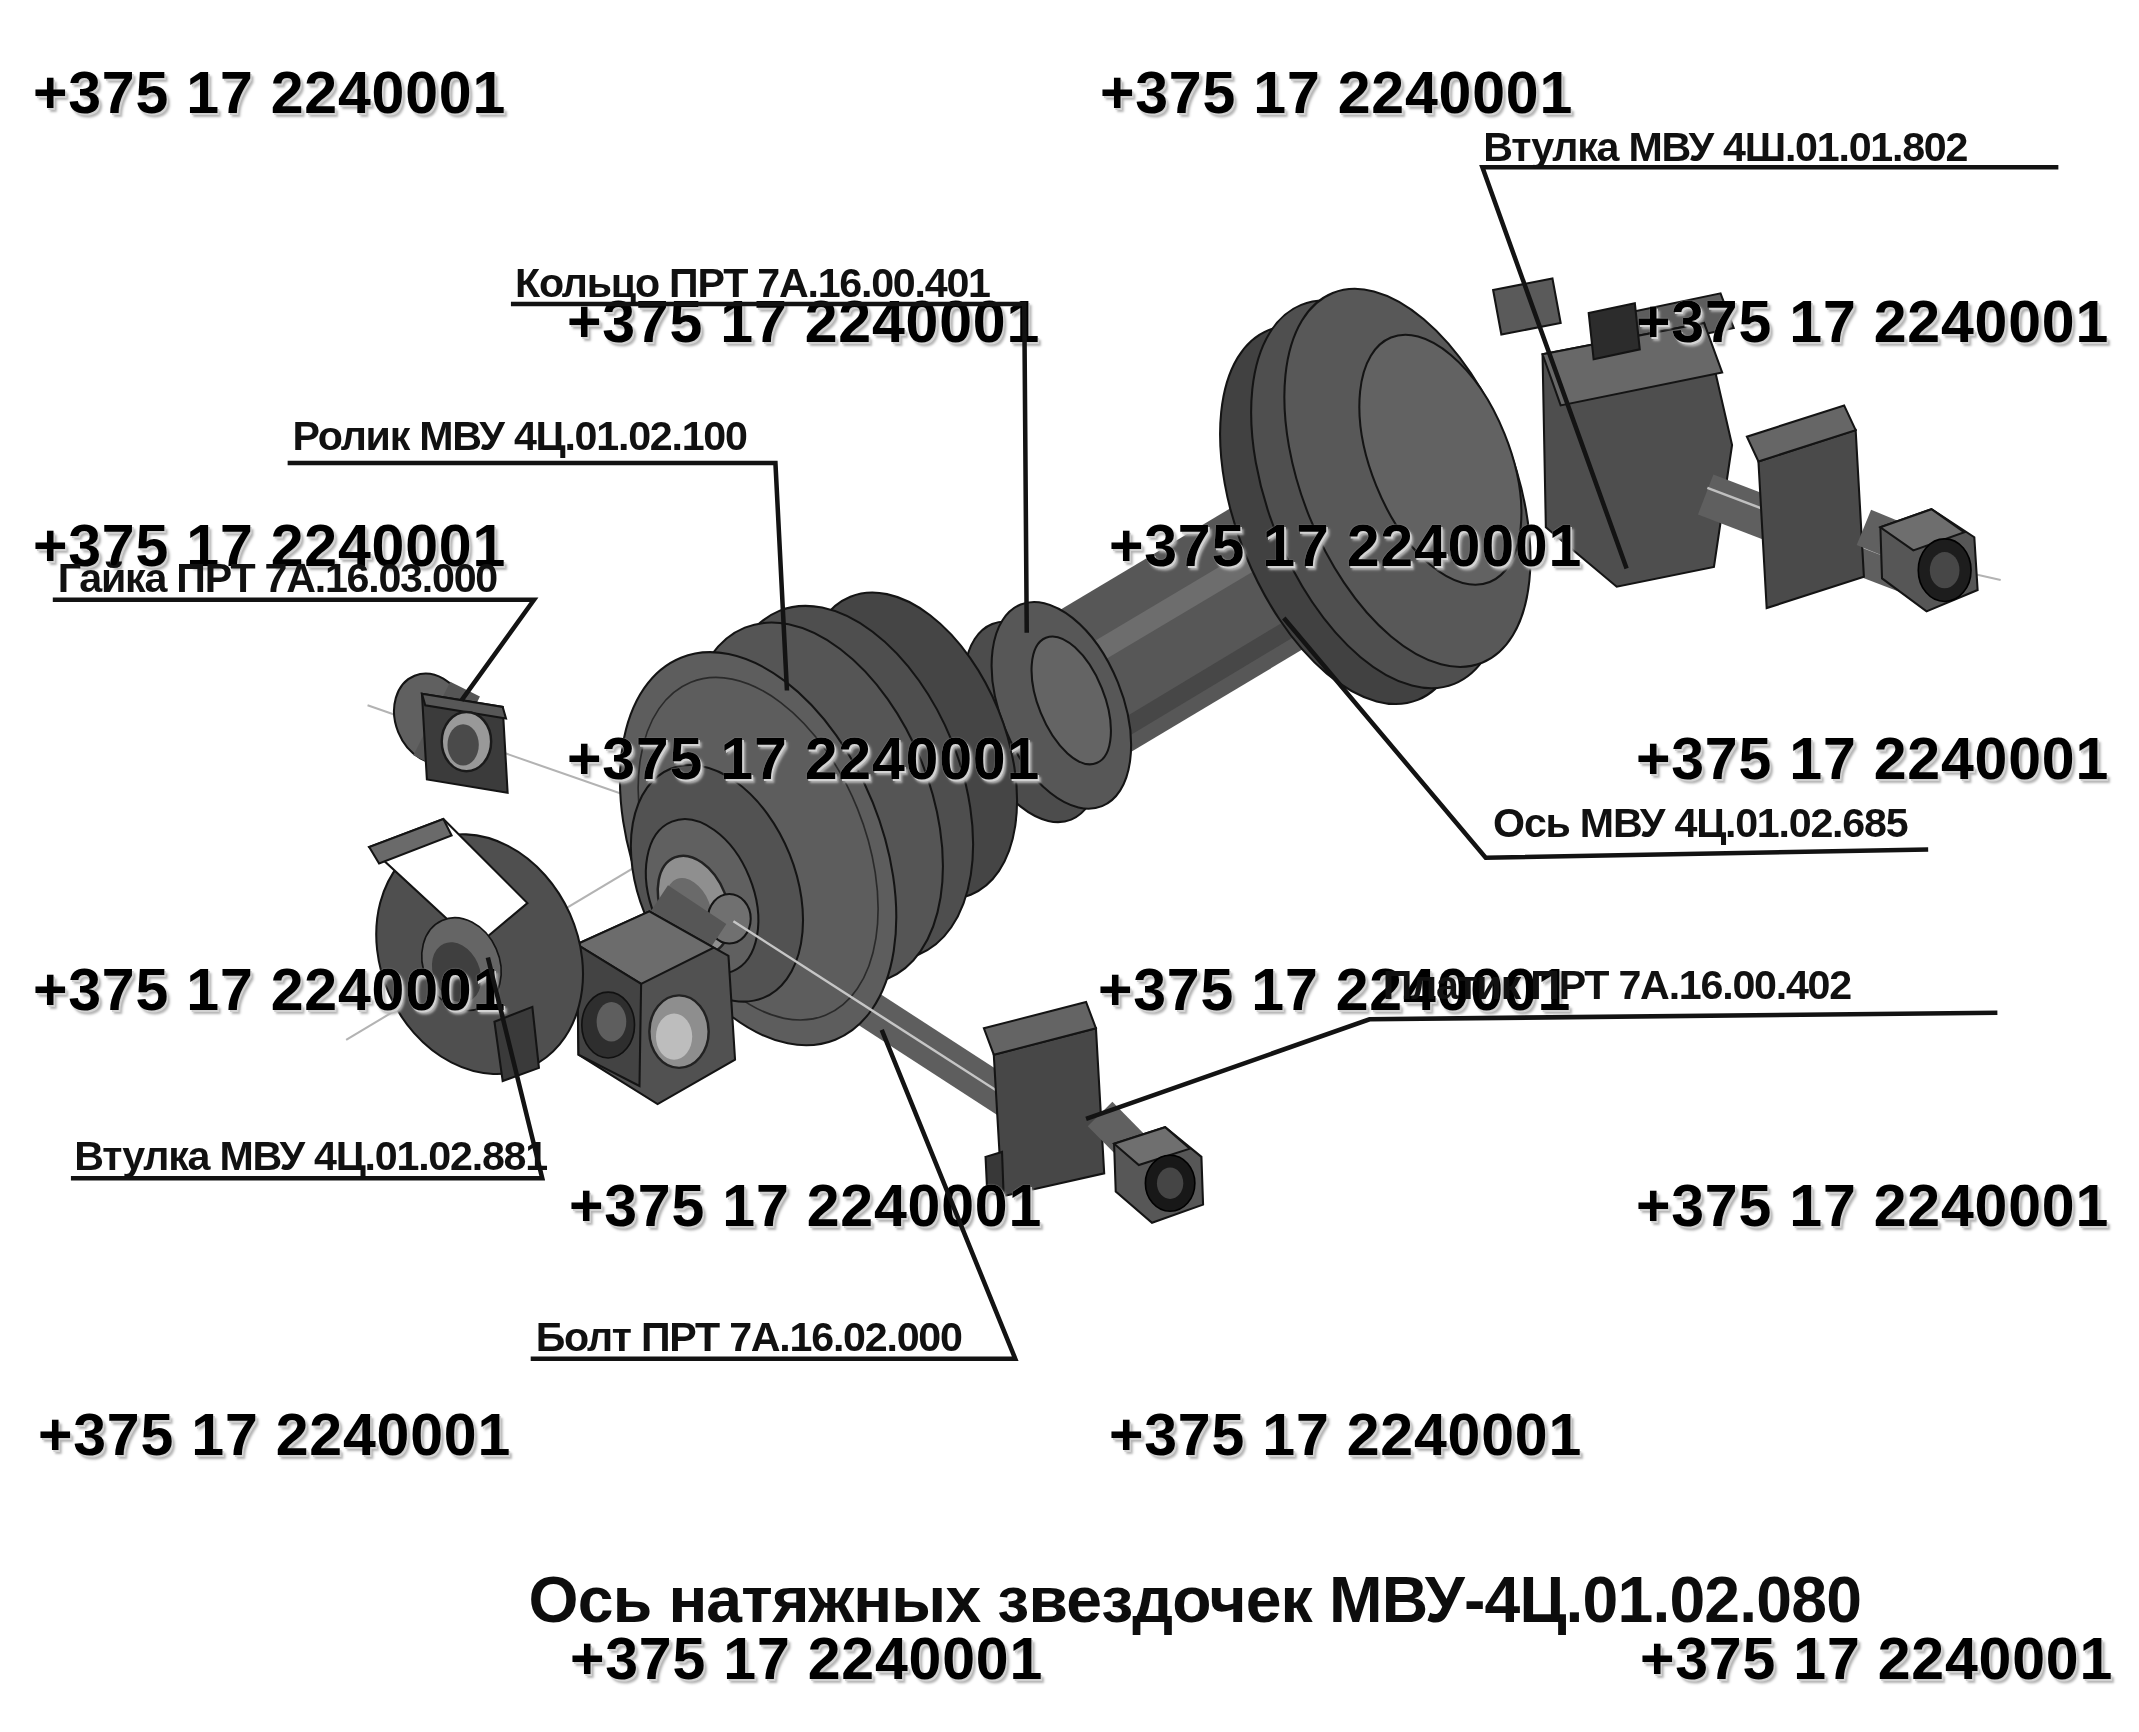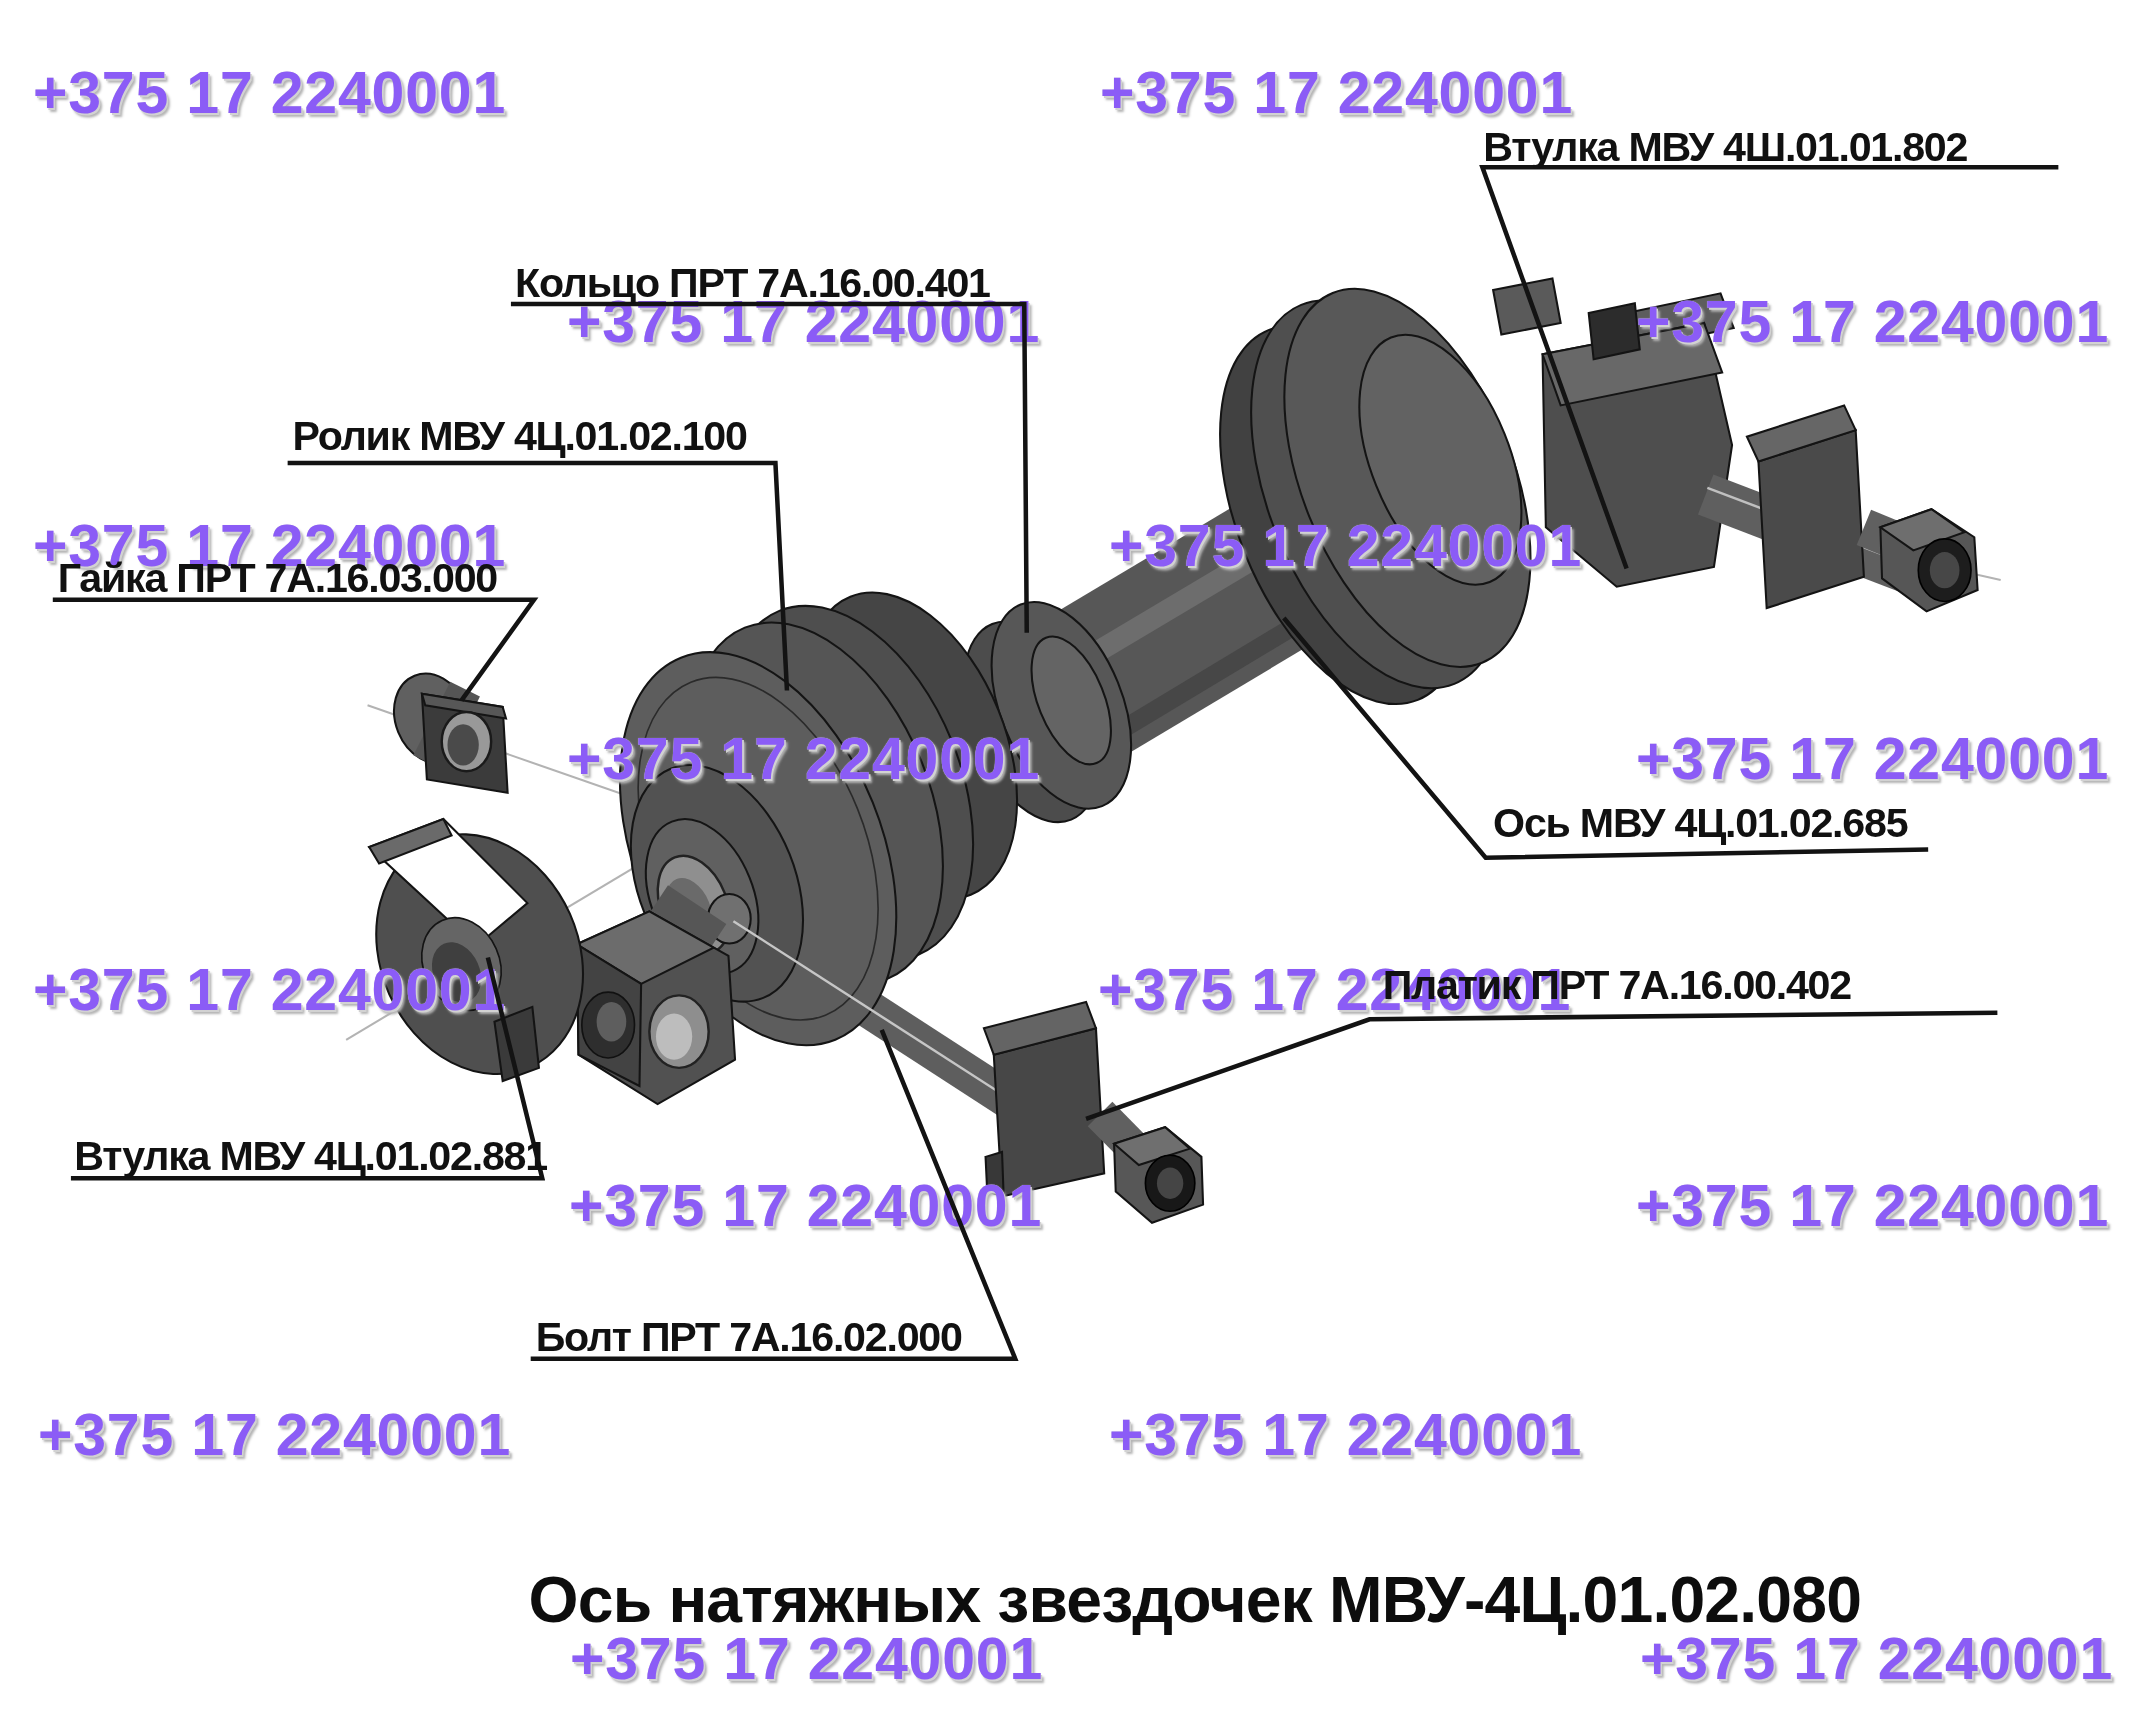--- a/index.html
+++ b/index.html
@@ -14,21 +14,21 @@
   .stage svg{position:absolute;left:0;top:0;}
   .wm-layer{position:absolute;left:0;top:0;width:100%;height:100%;pointer-events:none;}
   .wm{
     position:absolute;
     font-family:"Liberation Sans", sans-serif;
     font-weight:bold;
     font-size:59px;
     line-height:1;
     letter-spacing:0.8px;
     white-space:nowrap;
-    color:#8b5cf6;
+    color:#000000;
     text-shadow:1.6px 1.6px 0 #d2d2d2, 3.3px 4.1px 2.5px #b3b3b3, 0 0 0.8px #dadada;
   }
   .lbl{
     font-family:"Liberation Sans", sans-serif;
     font-weight:bold;
     font-size:50px;
     letter-spacing:-1.5px;
     fill:#111111;
   }
   .ttl{

